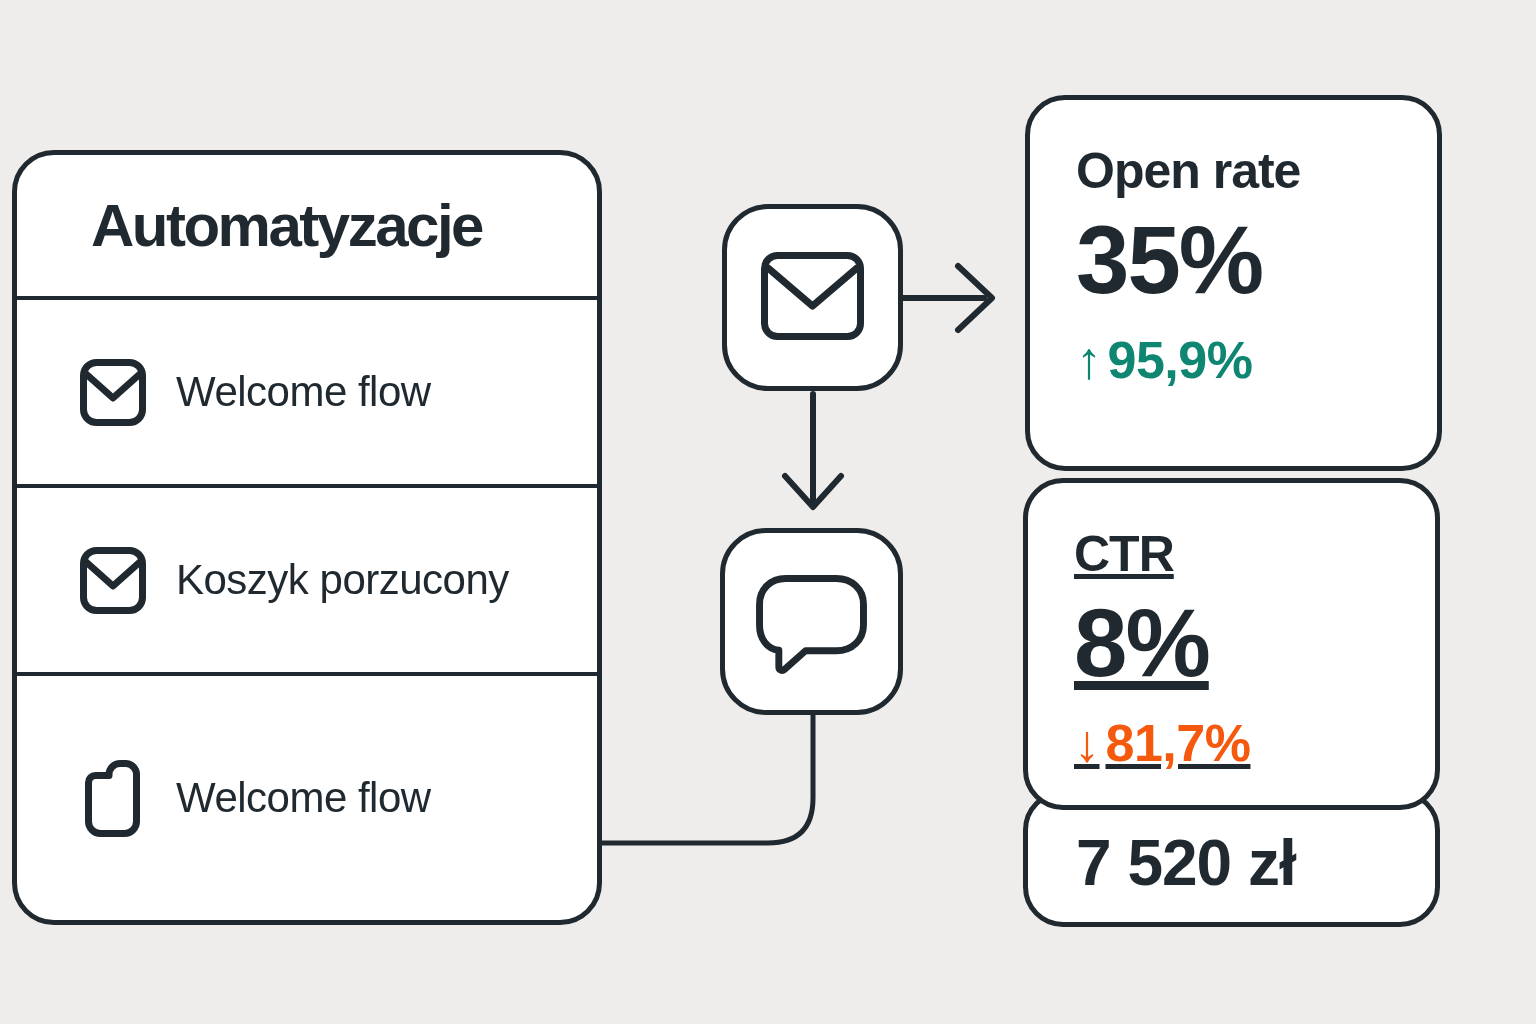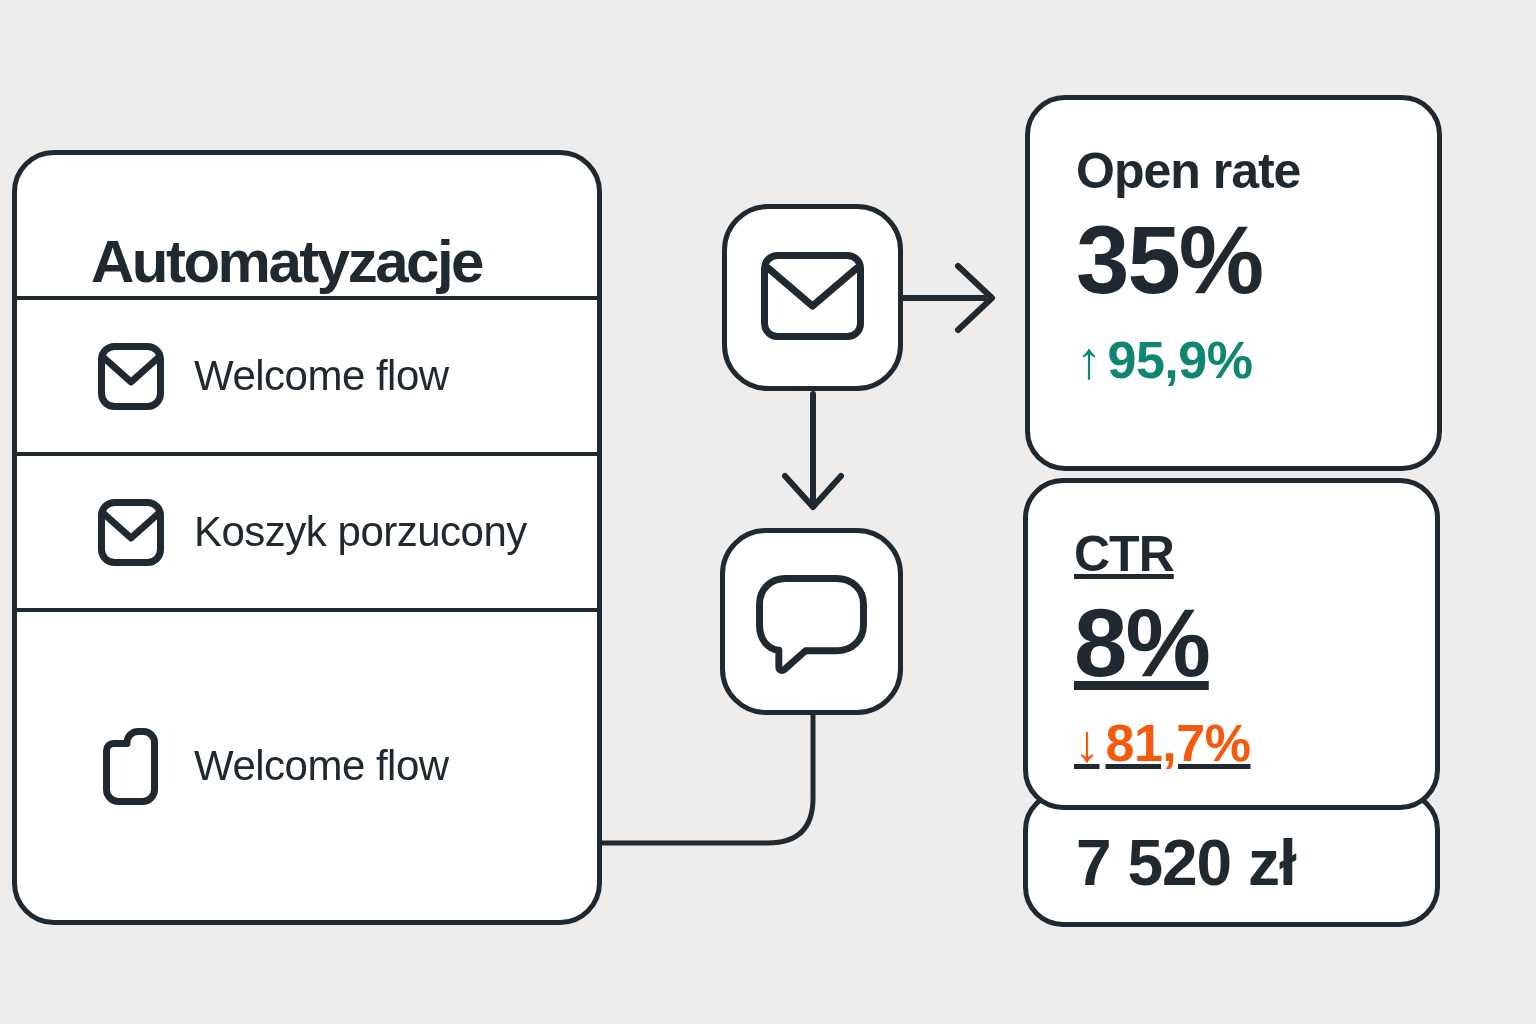--- a/index.html
+++ b/index.html
@@ -15,28 +15,28 @@
   .stage{
     position:relative;width:1536px;height:1024px;background:var(--bg);overflow:hidden;
   }
   
   .panel{
     position:absolute;left:12px;top:150px;width:590px;height:775px;
     background:var(--card);border:5px solid var(--ink);border-radius:42px;
     display:flex;flex-direction:column;overflow:hidden;
   }
   .panel-title-row{
-    height:141px;display:flex;align-items:flex-end;padding-left:74px;flex:none;
+    height:141px;display:flex;align-items:center;padding-left:74px;flex:none;
   }
   .panel-title{
     font-size:60px;font-weight:700;letter-spacing:-2.5px;color:var(--ink);white-space:nowrap;
   }
   .panel-row{
-    height:156px;flex:none;border-top:4px solid var(--ink);
-    display:flex;align-items:center;padding-left:80px;
+    height:188px;flex:none;border-top:4px solid var(--ink);
+    display:flex;align-items:center;padding-left:62px;
   }
   .panel-row:last-child{flex:1;}
   .row-icon{
     width:67px;flex:none;display:flex;align-items:center;justify-content:center;
   }
   .row-label{
     margin-left:30px;font-size:42px;font-weight:500;letter-spacing:-0.5px;white-space:nowrap;
   }
   .stroke{stroke:var(--ink);fill:none;}
   

